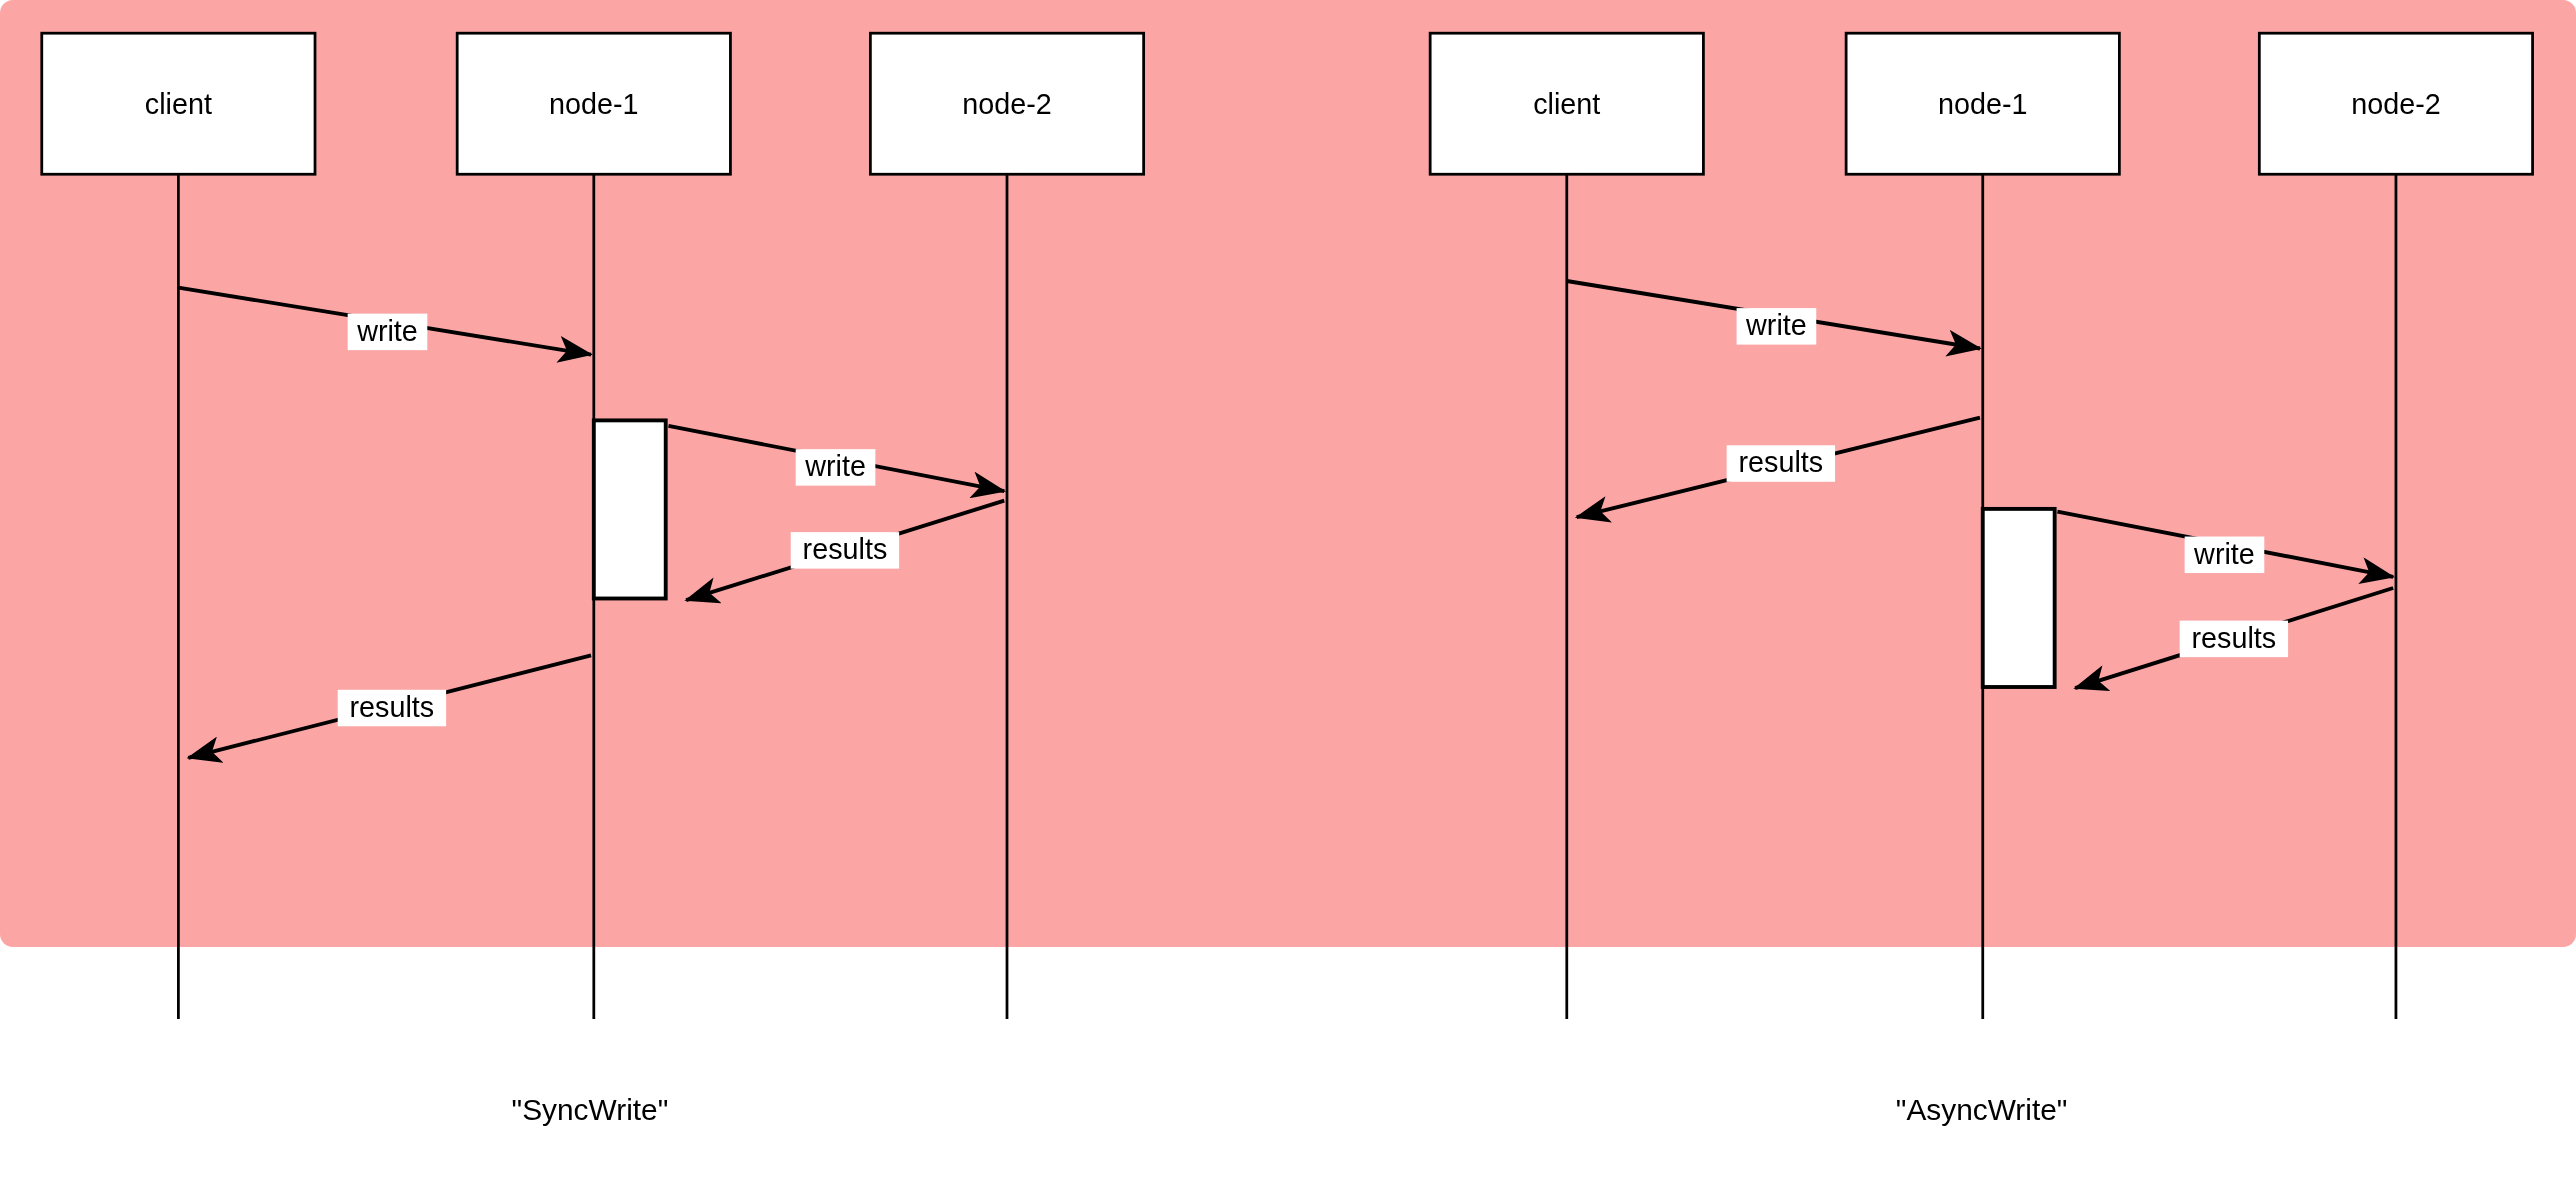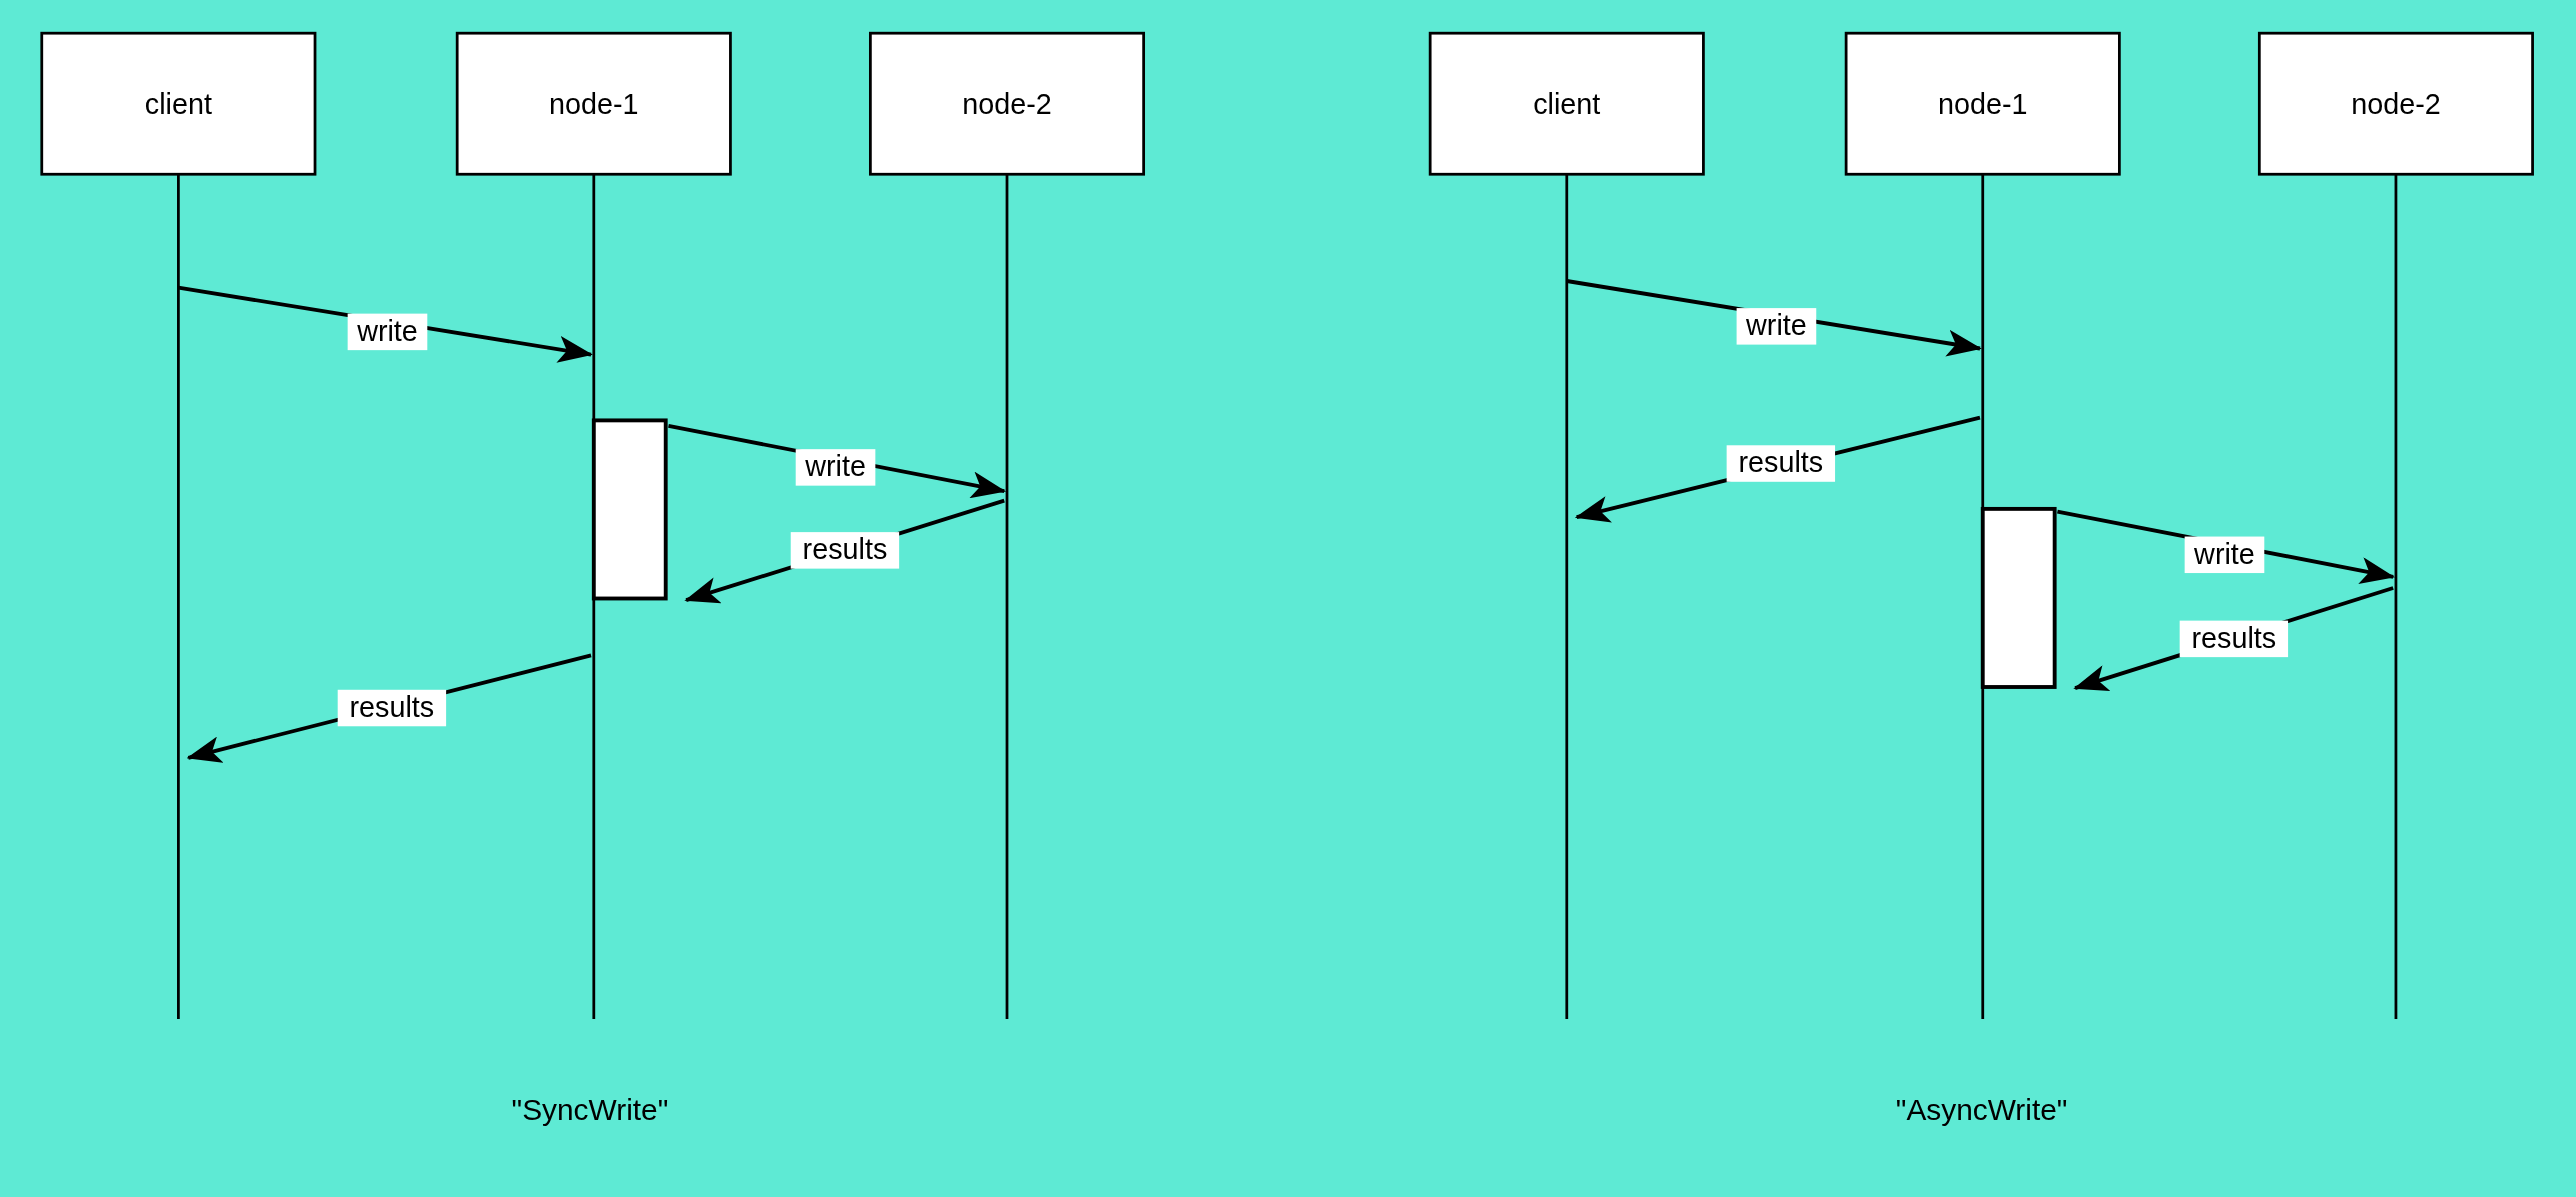--- a/index.html
+++ b/index.html
@@ -11,22 +11,23 @@
   body {
     width: 2576px;
     height: 1197px;
     font-family: "Liberation Sans", sans-serif;
     color: #000000;
     overflow: hidden;
   }
   #canvas {
     position: relative;
     width: 2576px;
-    height: 1197px;
-    background: #5eead4;
+    height: 947px;
+    background: #fca5a5;
+    border-radius: 13px;
   }
   svg.diagram-svg {
     position: absolute;
     top: 0;
     left: 0;
     width: 2576px;
     height: 1197px;
     display: block;
   }
   .participant-box-rect {

